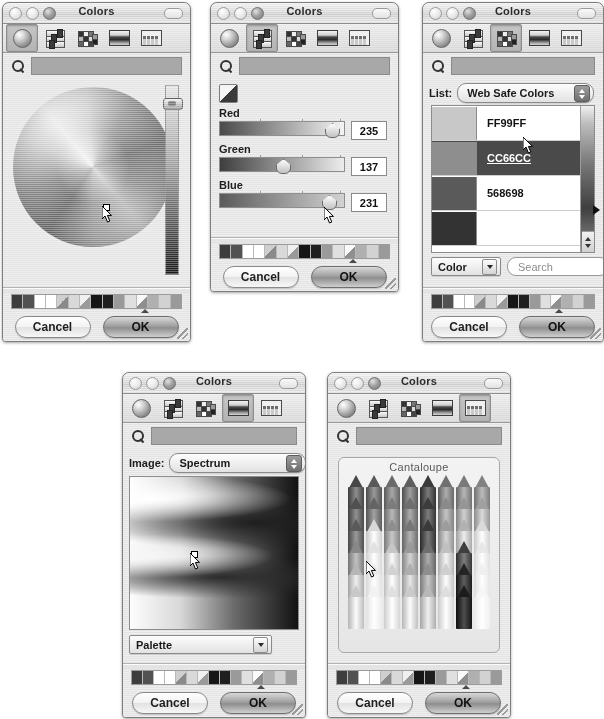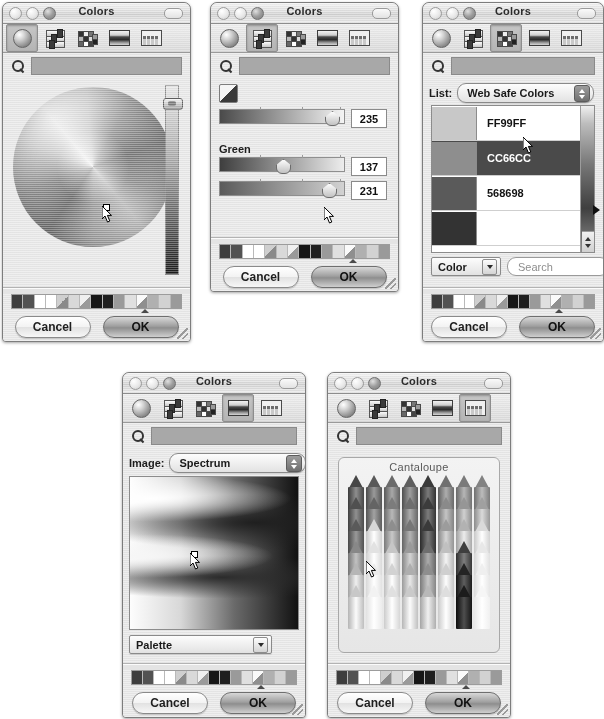--- a/index.html
+++ b/index.html
@@ -374,21 +374,21 @@
     display:flex; align-items:center;
     height:34px;
     border-bottom:1px solid #cfcfcf;
   }
   .lrow .sw { width:44px; height:33px; border-right:1px solid #8c8c8c; }
   .lrow .nm {
     font-size:11px; font-weight:bold; color:#131313;
     padding-left:10px;
   }
   .lrow.sel { background:#4a4a4a; }
-  .lrow.sel .nm { color:#ffffff; }
+  .lrow.sel .nm { color:#ffffff;text-decoration:underline; }
   .lscroll {
     position:absolute; right:0; top:0; width:13px; bottom:0;
     border-left:1px solid #9c9c9c;
     background: linear-gradient(to bottom,#f0f0f0 0%, #bdbdbd 12%, #777 40%, #3f3f3f 70%, #8e8e8e 100%);
   }
   .lscroll .nub {
     position:absolute; right:0; bottom:0; width:12px; height:20px;
     background: linear-gradient(to bottom,#f1f1f1,#d0d0d0);
     border-top:1px solid #9c9c9c;
     display:flex; flex-direction:column; align-items:center; justify-content:center; gap:3px;
@@ -613,20 +613,21 @@
   </div>
 
   <div style="position:relative;height:158px;background:#e8e8e8;">
     <div style="position:absolute;left:0;right:0;top:0;bottom:0;background:repeating-linear-gradient(to bottom,rgba(255,255,255,0.3) 0 1px,rgba(0,0,0,0.02) 1px 2px);"></div>
 
     <div style="position:absolute;left:8px;top:5px;display:flex;align-items:center;gap:5px;z-index:2;">
       <div class="swatchbtn"></div>
     </div>
 
     <div style="position:absolute;left:8px;top:28px;width:171px;z-index:2;">
+      <div class="slabel">Red</div>
       <div style="display:flex;align-items:flex-start;gap:6px;margin-top:2px;">
         <div class="strack red" style="width:124px;">
           <div class="stick" style="left:40px"></div>
             <div class="stick" style="left:82px"></div>
             <div class="stick" style="left:120px"></div>
           <div class="sknob" style="left:105px"></div>
         </div>
         <div class="numfield">235</div>
       </div>
     </div>
@@ -638,20 +639,21 @@
           <div class="stick" style="left:40px"></div>
             <div class="stick" style="left:82px"></div>
             <div class="stick" style="left:120px"></div>
           <div class="sknob" style="left:56px"></div>
         </div>
         <div class="numfield">137</div>
       </div>
     </div>
 
     <div style="position:absolute;left:8px;top:100px;width:171px;z-index:2;">
+      <div class="slabel">Blue</div>
       <div style="display:flex;align-items:flex-start;gap:6px;margin-top:2px;">
         <div class="strack blue" style="width:124px;">
           <div class="stick" style="left:40px"></div>
             <div class="stick" style="left:82px"></div>
             <div class="stick" style="left:120px"></div>
           <div class="sknob" style="left:102px"></div>
         </div>
         <div class="numfield">231</div>
       </div>
     </div>

